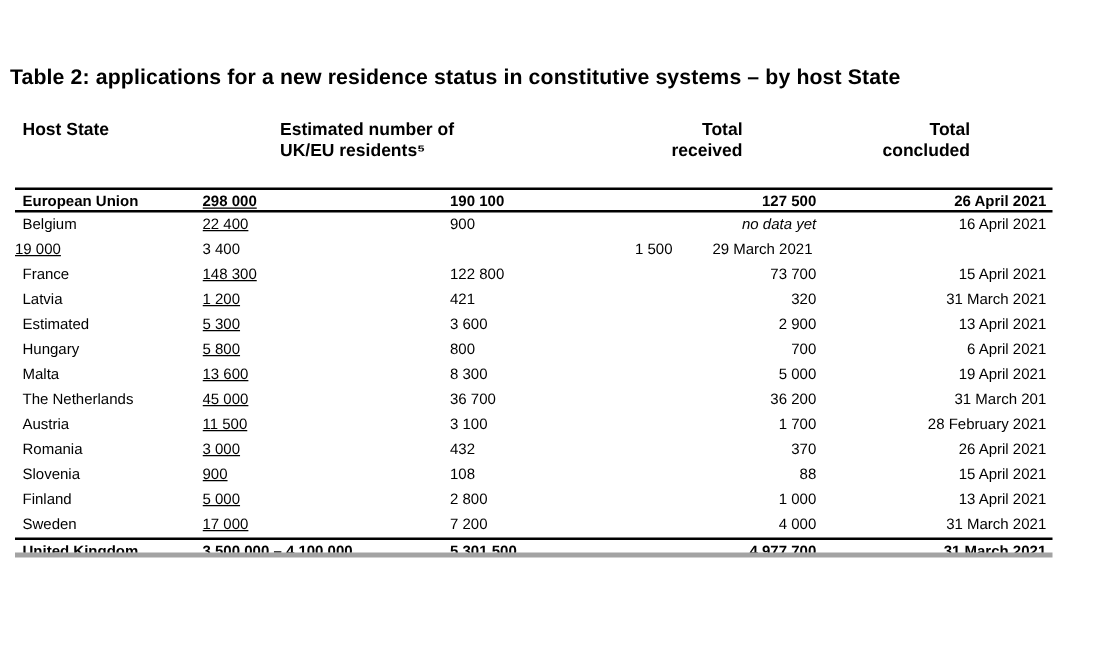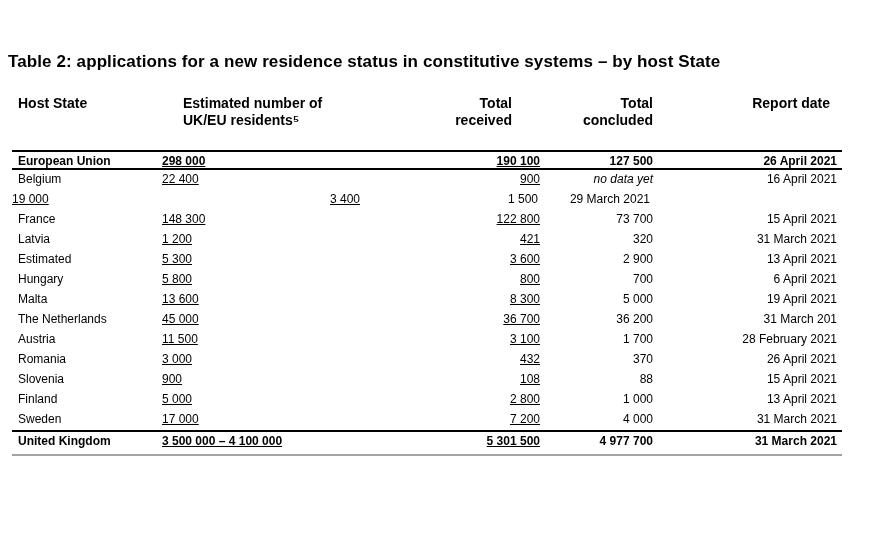--- a/index.html
+++ b/index.html
@@ -31,46 +31,47 @@
   .grid-row {
     display: grid;
     grid-template-columns: 150px 198px 180px 115px 187px;
   }
   .header-row {
     font-weight: bold;
     font-size: 14px;
     line-height: 17px;
     height: 55px;
     align-items: start;
+    gap: 41px;
   }
   .hcell { white-space: pre-line; }
   .h1 { text-align: left;  padding-left: 6px; }
   .h2 { text-align: left;  padding-left: 21px; }
   .h3 { text-align: right; padding-right: 28px; }
   .h4 { text-align: right; padding-right: 2px; }
   .h5 { text-align: right; padding-right: 12px; }
   .rows .row {
     height: 20px;
     line-height: 19.5px;
     font-size: 12px;
   }
   .rows .row:first-child {
     border-top: 2px solid #000000;
     border-bottom: 2px solid #000000;
   }
   .rows .row:last-child {
     border-top: 2px solid #000000;
-    border-bottom: 2px solid #a3a3a3;
-    height: 26px;
+    border-bottom: 4px solid #a3a3a3;
+    height: 16px;
   }
   .row.summary { font-weight: bold; }
   .cell { overflow: hidden; white-space: nowrap; }
   .c1 { text-align: left;  padding-left: 6px; }
   .c2 { text-align: left; padding-right: 0; text-decoration: underline; }
-  .c3 { text-align: right; padding-right: 0; text-decoration: underline; }
+  .c3 { padding-right: 0; }
   .c4 { text-align: right; padding-right: 2px; }
   .c5 { text-align: right; padding-right: 5px; }
   .no-data { font-style: italic; margin-left: 43px; }
 </style>
 </head>
 <body>
 
 <div class="page">
   <h1 class="title">Table 2: applications for a new residence status in constitutive systems – by host State</h1>
 

